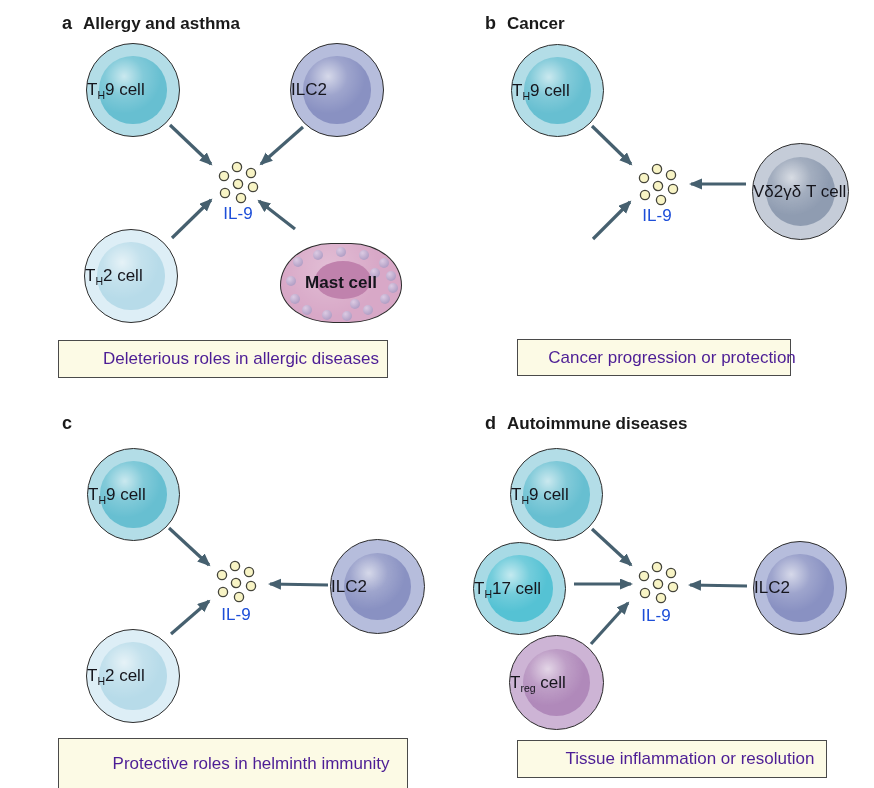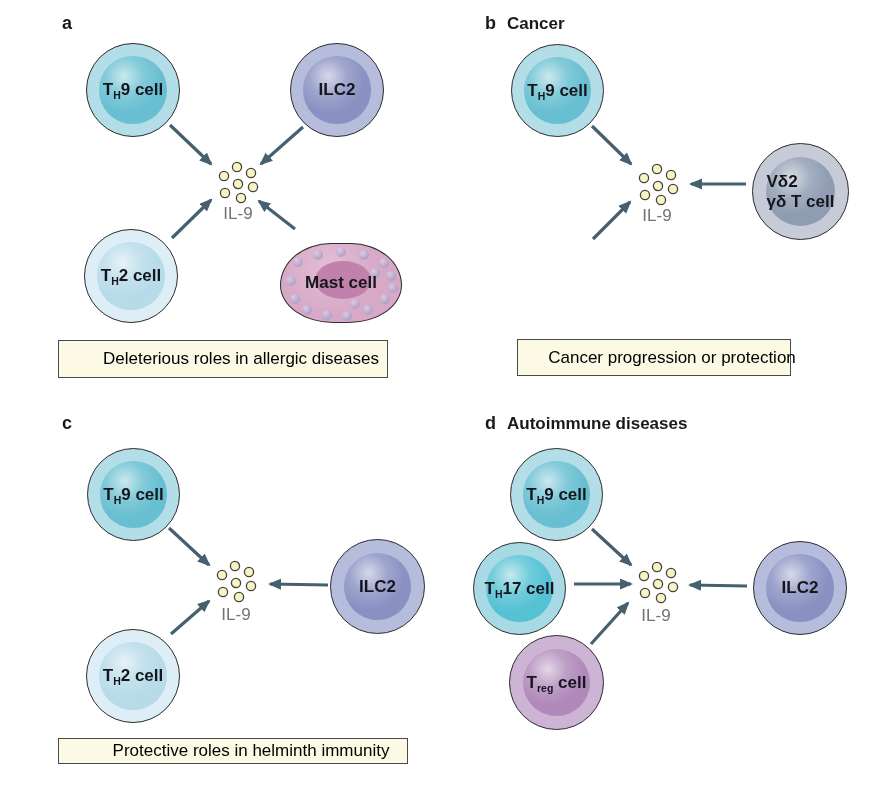--- a/index.html
+++ b/index.html
@@ -17,36 +17,35 @@
     position:absolute; display:flex; align-items:baseline; gap:11px;
     font-weight:bold; white-space:nowrap;
   }
   .panel-title .letter { font-size:18px; }
   .panel-title .ttl { font-size:17px; }
 
   .cell {
     position:absolute; border-radius:50%;
     background:var(--outer,#ccc);
     border:1.5px solid #2d2d2d;
-    display:flex; align-items:center; justify-content:center;
+    display:flex; align-items:center; 
     box-sizing:border-box;
-    font-weight:bold;
   }
   .cell-inner {
     position:absolute; inset:13.5%; border-radius:50%;
     background:
       radial-gradient(circle at 37% 30%, rgba(255,255,255,0.65) 0%, rgba(255,255,255,0.18) 30%, rgba(255,255,255,0) 58%),
       var(--inner,#999);
   }
   .lbl {
     position:relative; z-index:2; font-size:17px; color:#15151c;
     text-align:center; line-height:1.12; white-space:nowrap;
   }
   .lbl sub { font-size:10.5px; line-height:0; }
-  .lbl.two-line { display:flex; flex-direction:column; align-items:flex-start; }
+  .lbl.two-line { display:flex; flex-direction:row; align-items:flex-start; }
 
   .mast {
     position:absolute; width:122px; height:80px;
     background:
       radial-gradient(circle at 40% 30%, rgba(255,255,255,0.25) 0%, rgba(255,255,255,0) 55%),
       var(--body,#d8a8c7);
     border:1.6px solid #2d2d2d;
     border-radius: 46% 46% 48% 48% / 58% 58% 52% 52%;
     display:flex; align-items:center; justify-content:center;
     box-sizing:border-box;
@@ -59,28 +58,28 @@
     filter:blur(0.4px);
   }
   .granule {
     position:absolute; width:10px; height:10px; border-radius:50%;
     background:radial-gradient(circle at 35% 30%, #dccce4 0%, var(--granule,#b1a0c6) 70%);
     opacity:0.95;
   }
 
   .il9 {
     position:absolute; width:50px; text-align:center;
-    font-size:17px; color:#737373;
+    font-size:17px; color:#1d4ed8;
   }
   .caption {
     position:absolute;
     background:var(--caption-bg,#fcfae5);
     border:1.5px solid var(--caption-border,#4a4a4a);
     display:flex; align-items:center; justify-content:center;
-    font-size:17px; color:#000000; white-space:nowrap;
+    font-size:17px; color:#4c1d95; white-space:nowrap;
     box-sizing:border-box;
     padding-left:36px;
   }
 </style>
 </head>
 <body>
 
 <div id="canvas" style="--arrow: #46606f; --il9-fill: #f8f4c5; --il9-stroke: #44443a; --caption-bg: #fcfae5; --caption-border: #4a4a4a; --text: #1a1a1a;">
 
   <svg id="overlay" width="874" height="788" viewBox="0 0 874 788">
@@ -141,20 +140,21 @@
         <circle cx="13" cy="-9" r="4.6" class="il9dot"></circle>
         <circle cx="0" cy="2" r="4.6" class="il9dot"></circle>
         <circle cx="-13" cy="11" r="4.6" class="il9dot"></circle>
         <circle cx="15" cy="5" r="4.6" class="il9dot"></circle>
         <circle cx="3" cy="16" r="4.6" class="il9dot"></circle>
       </g>
   </svg>
 
   <div class="panel-title" style="left:62px;top:13px">
     <span class="letter">a</span>
+    <span class="ttl">Allergy and asthma</span>
   </div>
 
   <div class="cell" style="left: 86px; top: 43px; width: 94px; height: 94px; --outer: #b3dde7; --inner: #67bfd1;">
     <div class="cell-inner"></div>
     <span class="lbl"><span>T</span><sub>H</sub><span>9 cell</span></span>
   </div>
 
   <div class="cell" style="left: 290px; top: 43px; width: 94px; height: 94px; --outer: #b6bddc; --inner: #8991c2;">
     <div class="cell-inner"></div>
     <span class="lbl"><span>ILC2</span><sub></sub><span></span></span>
@@ -228,21 +228,21 @@
     <span class="lbl"><span>ILC2</span><sub></sub><span></span></span>
   </div>
 
   <div class="cell" style="left: 86px; top: 629px; width: 94px; height: 94px; --outer: #ddeef6; --inner: #b7dbe9;">
     <div class="cell-inner"></div>
     <span class="lbl"><span>T</span><sub>H</sub><span>2 cell</span></span>
   </div>
 
   <div class="il9" style="left:211px;top:605px">IL-9</div>
 
-  <div class="caption" style="left:58px;top:738px;width:350px;height:26px">Protective roles in helminth immunity</div>
+  <div class="caption" style="left:58px;top:738px;width:350px;height:51px">Protective roles in helminth immunity</div>
 
   <div class="panel-title" style="left:485px;top:413px">
     <span class="letter">d</span>
     <span class="ttl">Autoimmune diseases</span>
   </div>
 
   <div class="cell" style="left: 510px; top: 448px; width: 93px; height: 93px; --outer: #b3dde7; --inner: #67bfd1;">
     <div class="cell-inner"></div>
     <span class="lbl"><span>T</span><sub>H</sub><span>9 cell</span></span>
   </div>
@@ -257,14 +257,15 @@
     <span class="lbl"><span>ILC2</span><sub></sub><span></span></span>
   </div>
 
   <div class="cell" style="left: 509px; top: 635px; width: 95px; height: 95px; --outer: #cdb4d5; --inner: #b089ba;">
     <div class="cell-inner"></div>
     <span class="lbl"><span>T</span><sub>reg</sub><span> cell</span></span>
   </div>
 
   <div class="il9" style="left:631px;top:606px">IL-9</div>
 
+  <div class="caption" style="left:517px;top:740px;width:310px;height:38px">Tissue inflammation or resolution</div>
 
 </div>
 
 </body></html>

